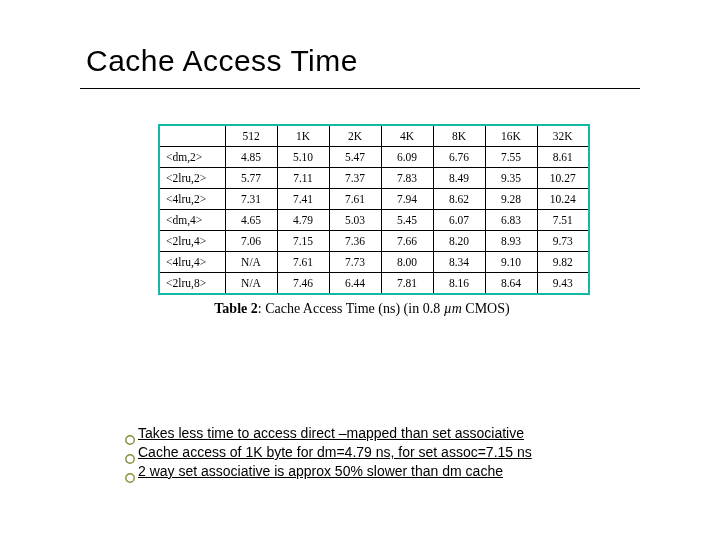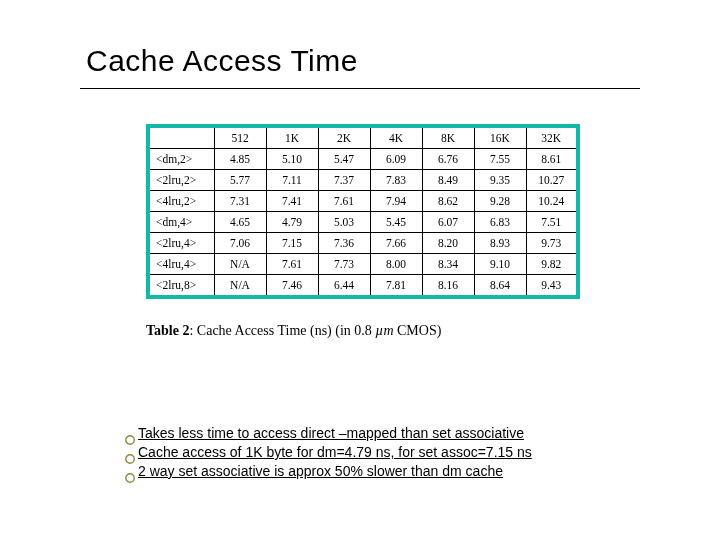--- a/index.html
+++ b/index.html
@@ -52,27 +52,28 @@
     font-weight: normal;
     height: 16px;
     line-height: 14px;
     vertical-align: middle;
   }
   table.data col.lbl { width: 66px; }
   table.data col.c { width: 52px; }
   table.data td.lbl { text-align: left; padding-left: 6px; }
   
   table.data {
-    border: 4px solid #14b8a6;
+    border: 2px solid #14b8a6;
+    margin-left: 12px;
   }
   .caption {
-    margin-top: 24px;
+    margin-top: 6px;
     font-family: "Times New Roman", Times, serif;
     font-size: 14px;
-    text-align: left;
+    text-align: center;
   }
   .caption .bold { font-weight: bold; }
   .caption .mu { font-style: italic; }
   .bullets {
     position: absolute;
     left: 124px;
     top: 424px;
     font-size: 14px;
     line-height: 19px;
   }

